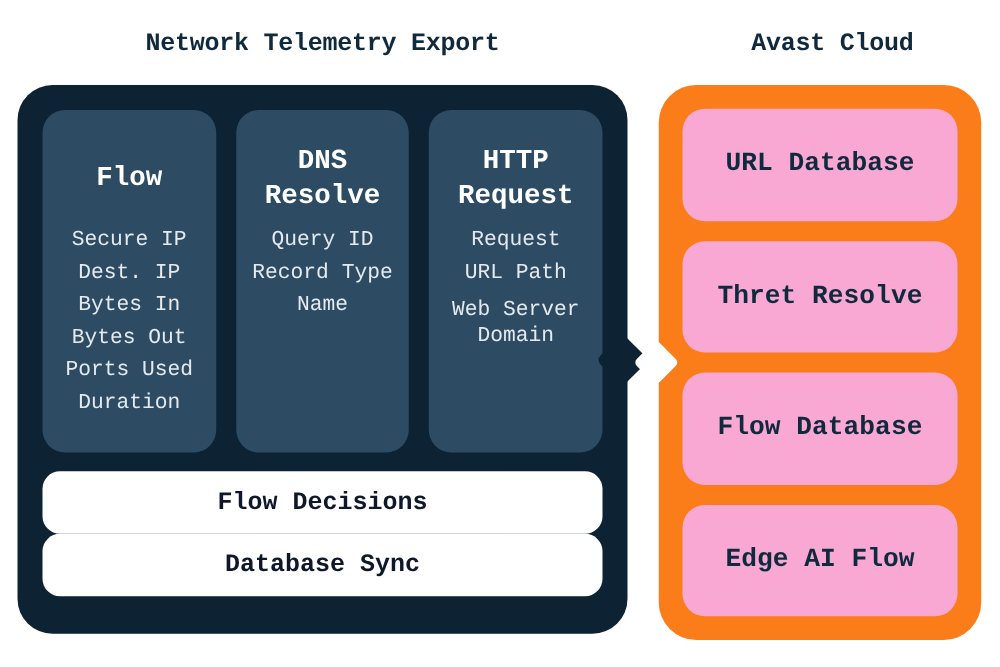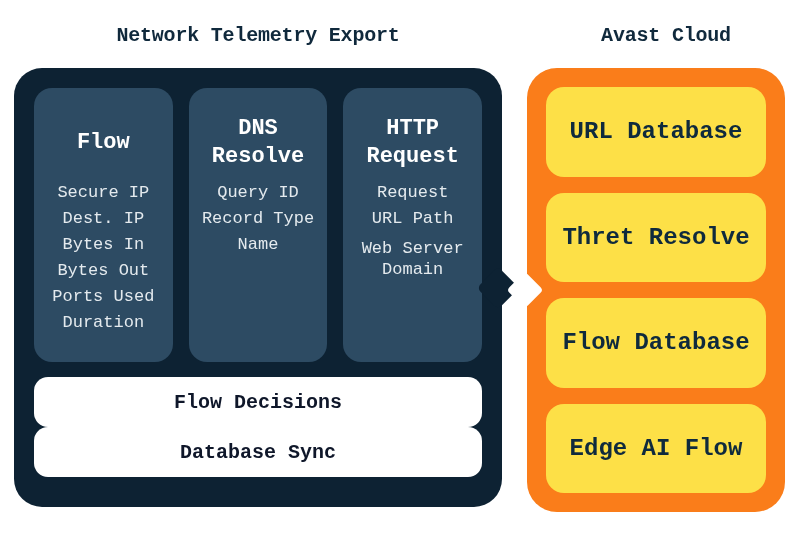--- a/index.html
+++ b/index.html
@@ -104,26 +104,26 @@
     width: 26px; height: 26px;
     background: #ffffff;
     border-radius: 4px;
     transform: translateY(-50%) rotate(45deg);
     z-index: 0;
   }
   .cloud-box {
     position: relative;
     z-index: 1;
     flex: 1;
-    background: #fde047;
+    background: #f9a8d4;
     border-radius: 18px;
     display: flex;
     align-items: center;
     justify-content: center;
-    font-size: 24px;
+    font-size: 21px;
     font-weight: 800;
     color: #0F2A3D;
   }
 </style>
 </head>
 <body>
 
 <div class="canvas">
 
   <div class="diagram-title title-left">Network Telemetry Export</div>

